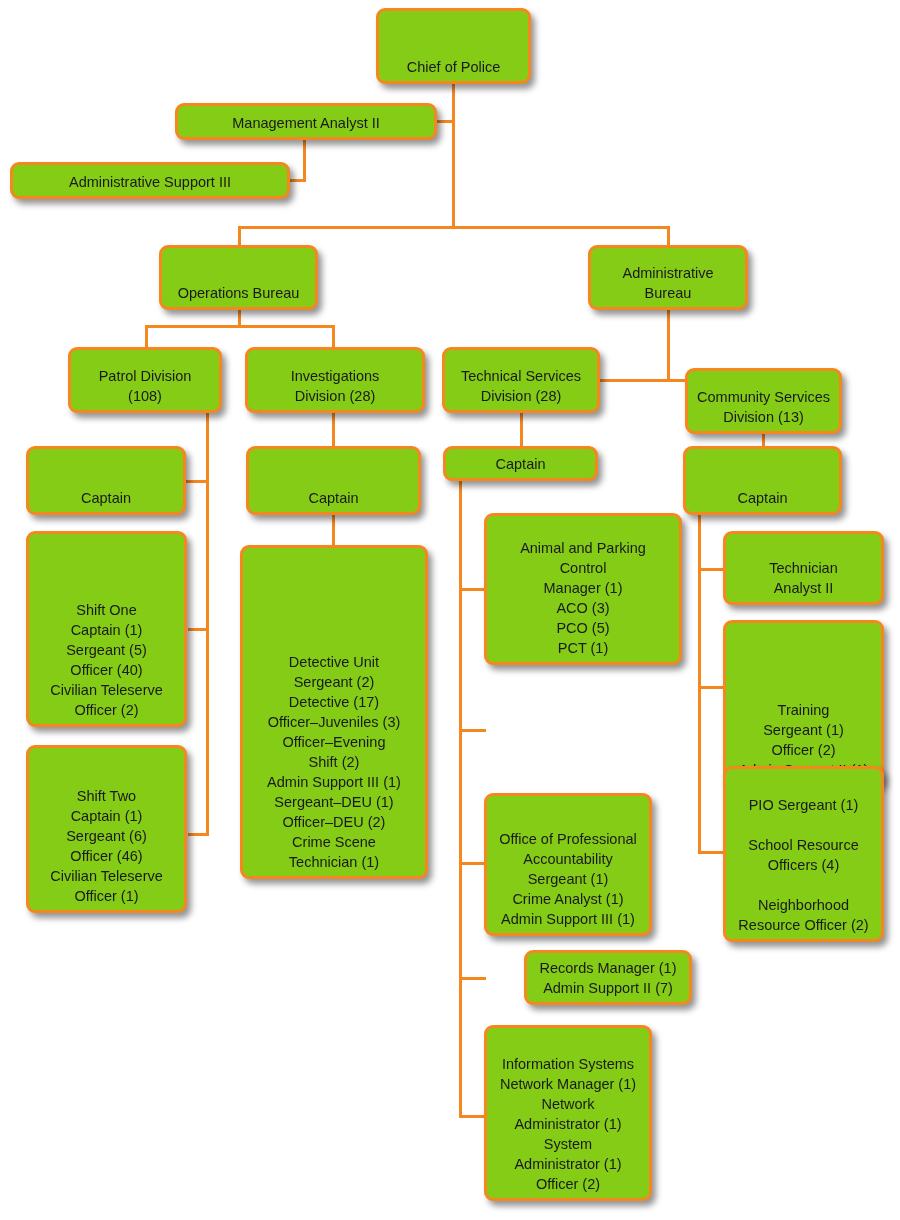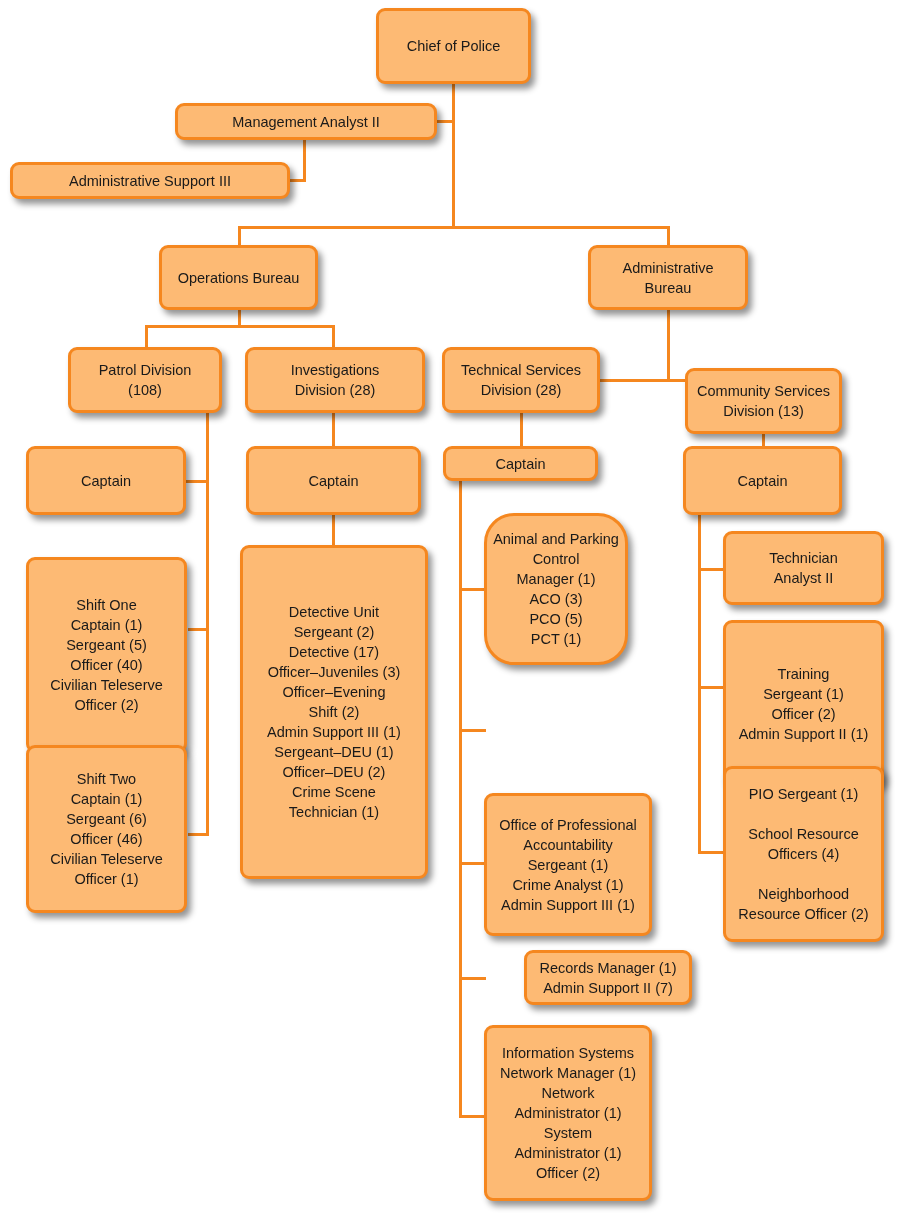--- a/index.html
+++ b/index.html
@@ -13,26 +13,26 @@
   #chart {
     position: relative;
     width: 900px;
     height: 1220px;
     background: #ffffff;
     overflow: hidden;
   }
   .node {
     position: absolute;
     box-sizing: border-box;
-    background: #fdba74;
+    background: #84cc16;
     border: 3px solid #F5871F;
     border-radius: 9px;
     box-shadow: 4px 5px 6px rgba(0,0,0,0.42);
     display: flex;
-    align-items: center;
+    align-items: flex-end;
     justify-content: center;
     text-align: center;
     color: #1a1a1a;
     font-size: 14.5px;
     line-height: 1.38;
     padding: 4px 6px;
     z-index: 2;
   }
   .node .txt {
     white-space: pre-line;
@@ -142,21 +142,21 @@
   </div>
 
   <div class="node" style="left:443px; top:446px; width:155px; height:35px;">
     <span class="txt">Captain</span>
   </div>
 
   <div class="node" style="left:683px; top:446px; width:159px; height:69px;">
     <span class="txt">Captain</span>
   </div>
 
-  <div class="node" style="left:26px; top:531px; width:161px; height:196px;margin-top:26px;">
+  <div class="node" style="left:26px; top:531px; width:161px; height:196px;">
     <span class="txt">Shift One
 Captain (1)
 Sergeant (5)
 Officer (40)
 Civilian Teleserve
 Officer (2)</span>
   </div>
 
   <div class="node" style="left:26px; top:745px; width:161px; height:168px;">
     <span class="txt">Shift Two
@@ -174,21 +174,21 @@
 Officer–Juveniles (3)
 Officer–Evening
 Shift (2)
 Admin Support III (1)
 Sergeant–DEU (1)
 Officer–DEU (2)
 Crime Scene
 Technician (1)</span>
   </div>
 
-  <div class="node" style="left:484px; top:513px; width:144px; height:152px;border-radius:30px;">
+  <div class="node" style="left:484px; top:513px; width:198px; height:152px;">
     <span class="txt">Animal and Parking
 Control
 Manager (1)
 ACO (3)
 PCO (5)
 PCT (1)</span>
   </div>
 
 
   <div class="node" style="left:484px; top:793px; width:168px; height:143px;">

